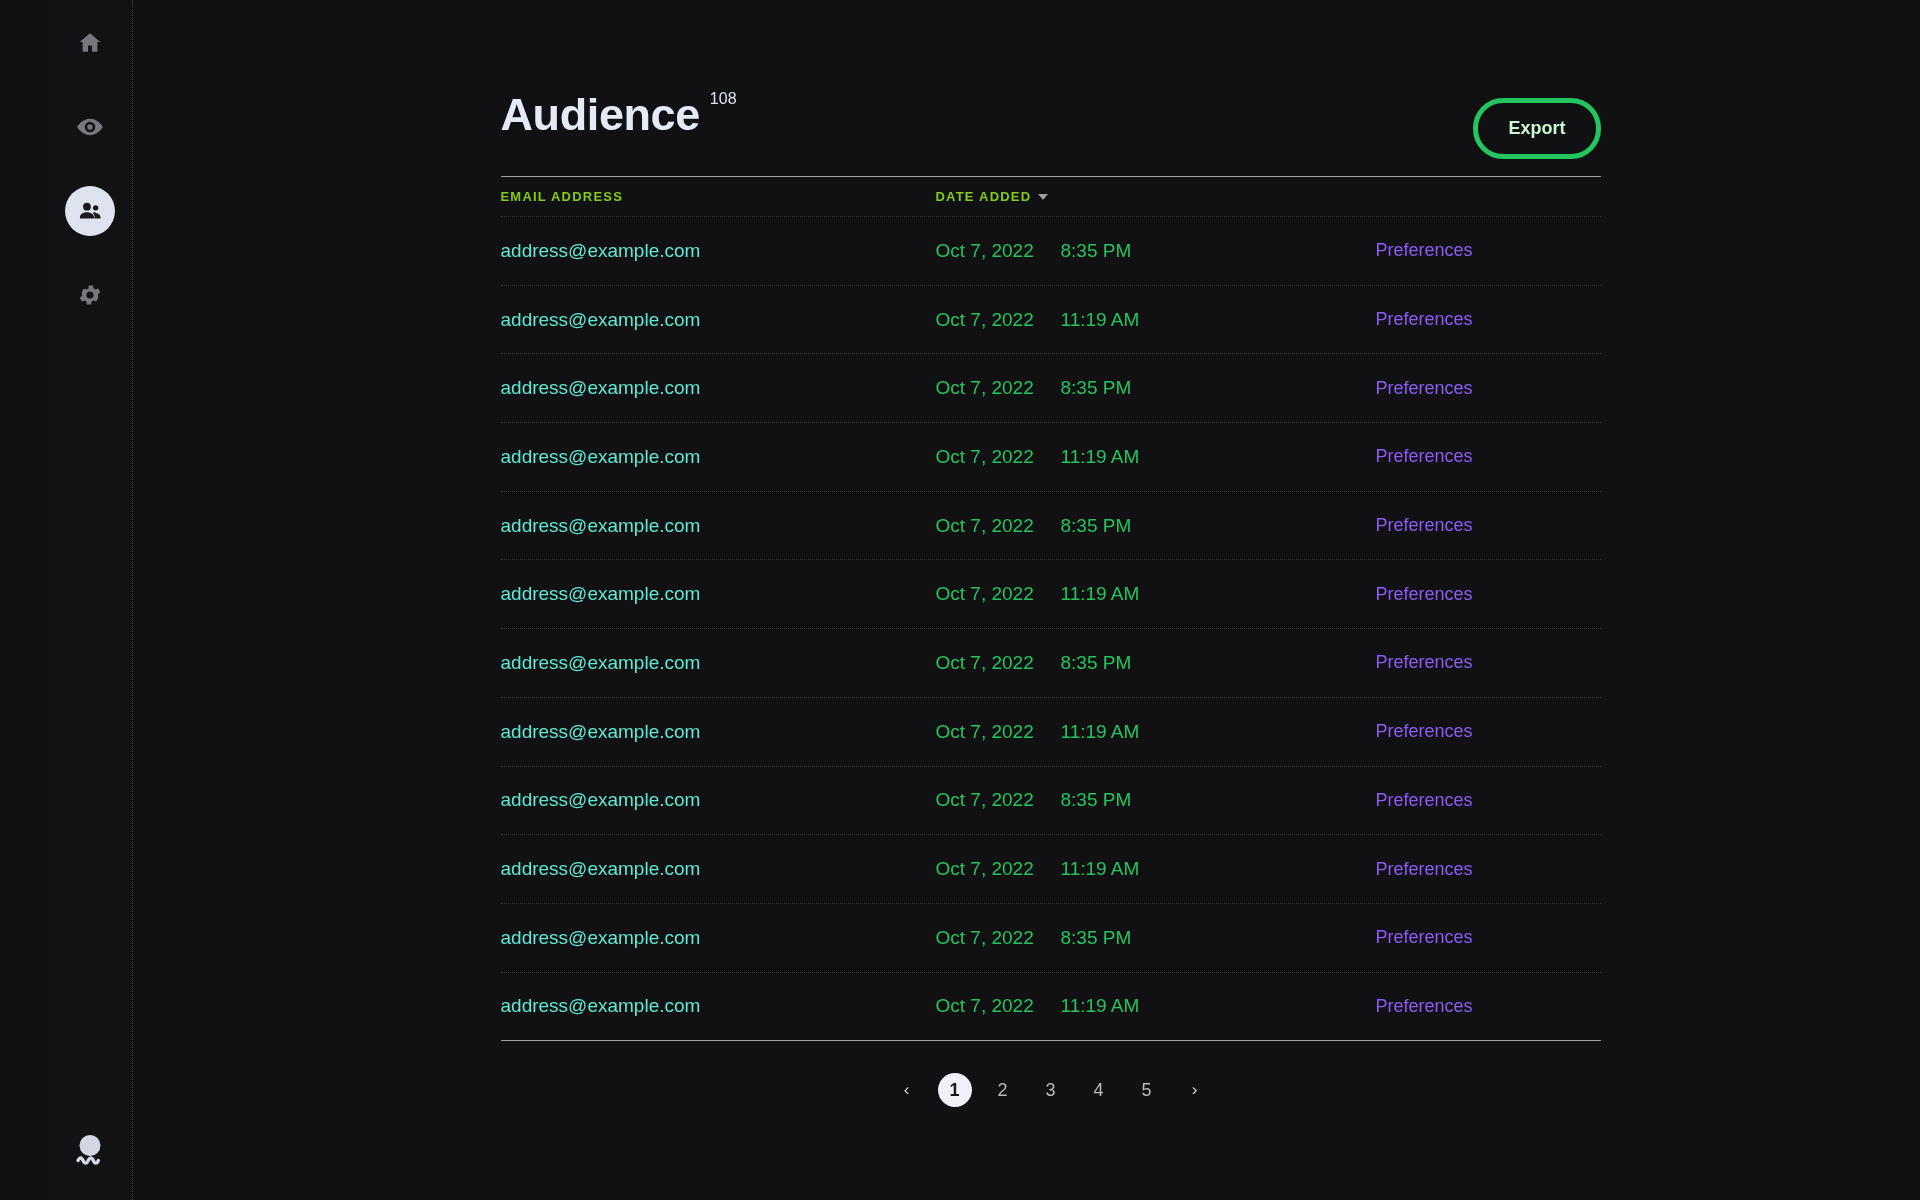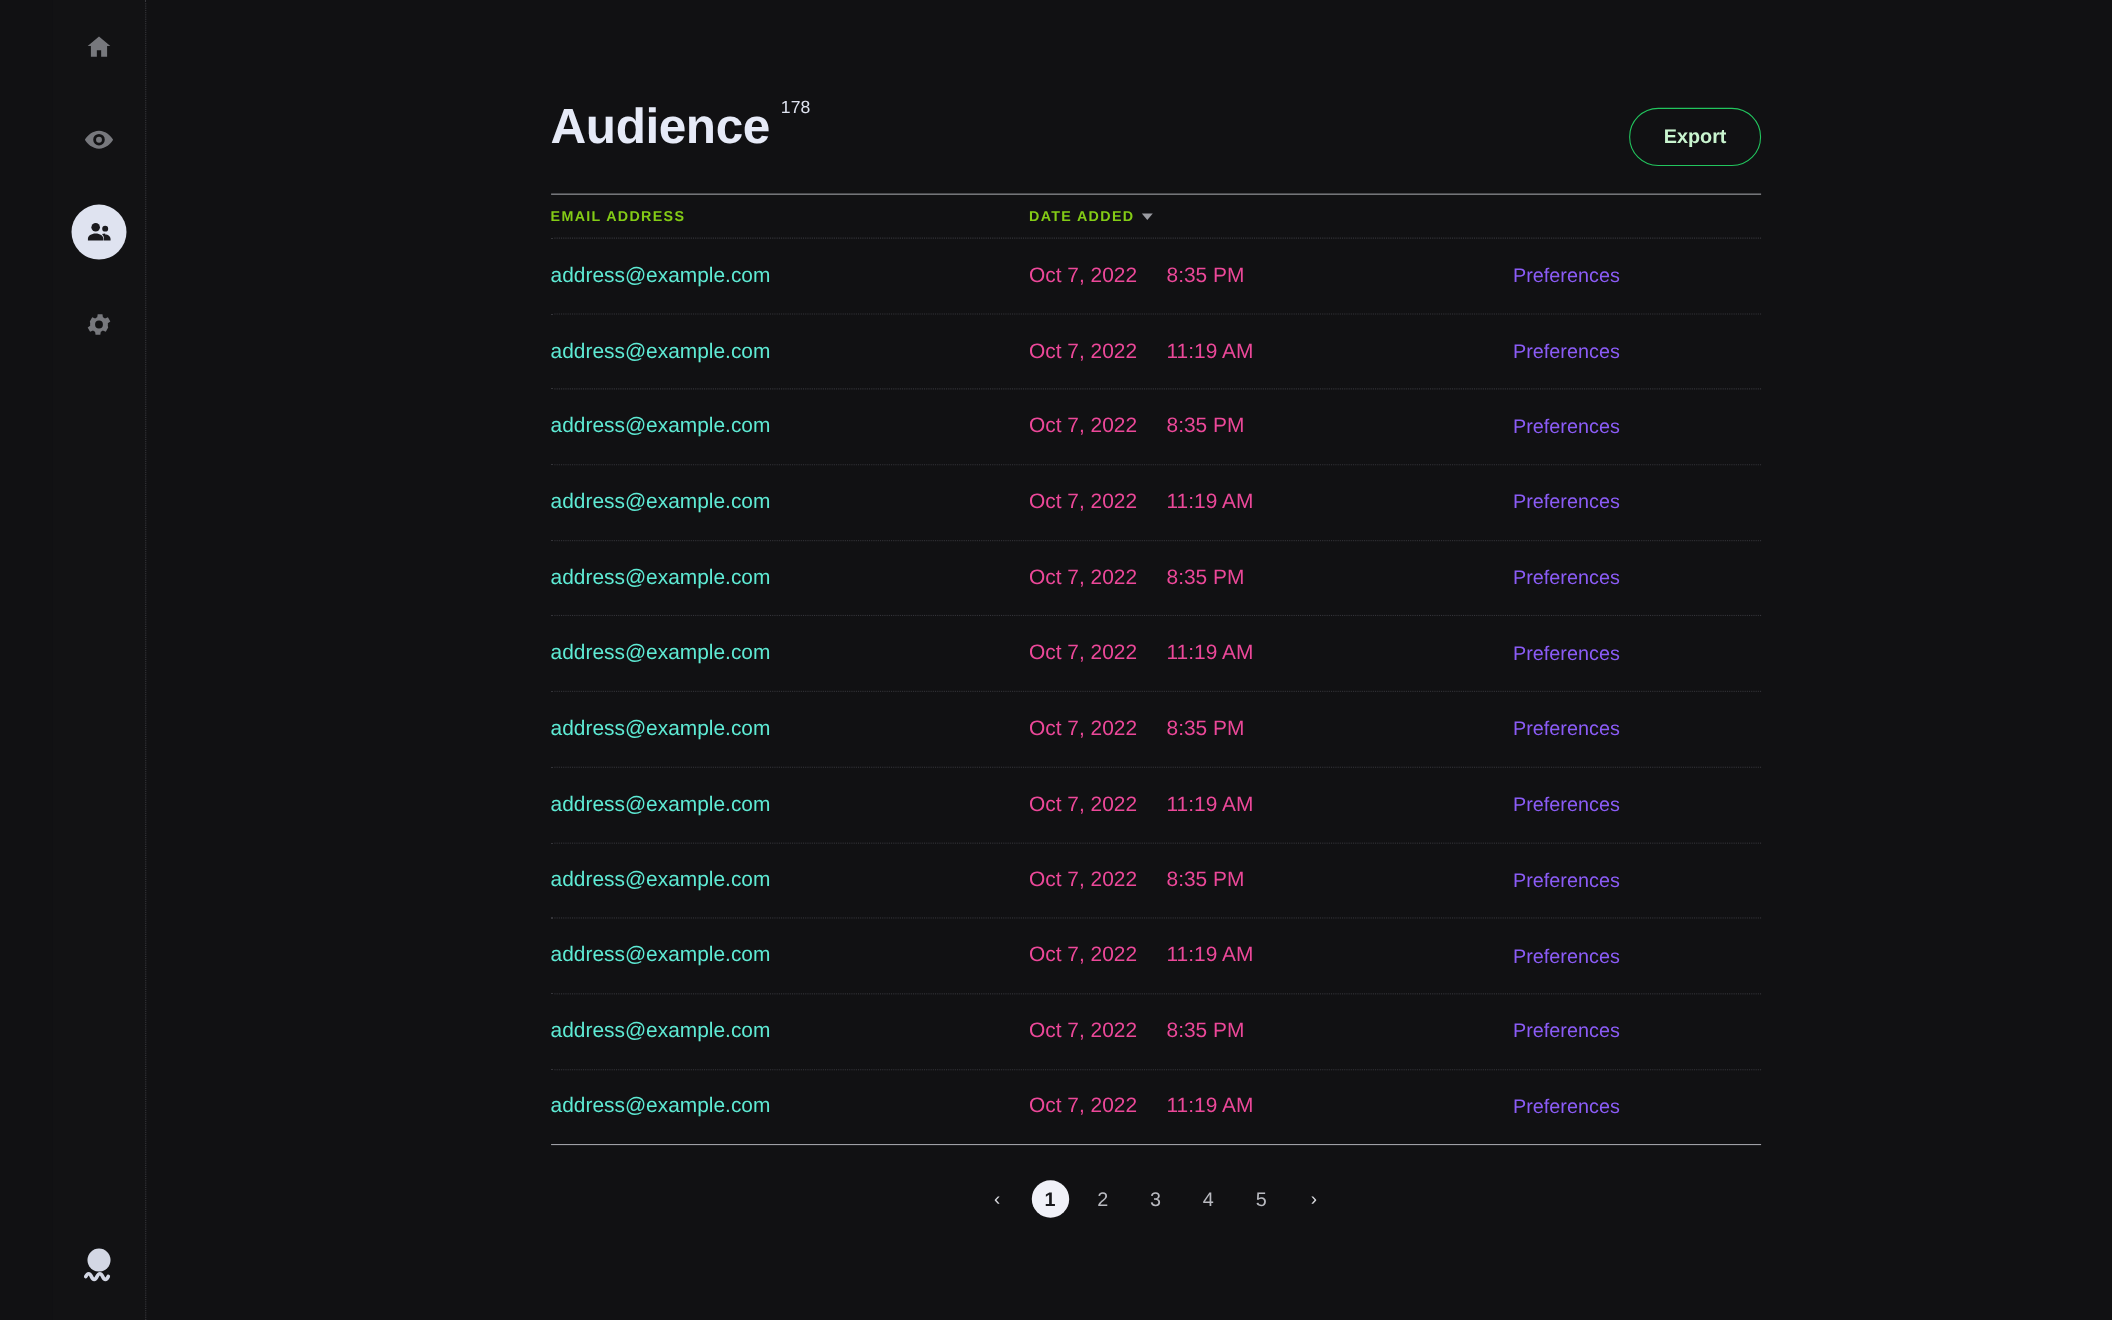--- a/index.html
+++ b/index.html
@@ -44,21 +44,21 @@
     font-size:45px; font-weight:bold; color:#e6eaf7;
     letter-spacing:-0.4px; line-height:1;
     margin-top:16px;
   }
   .title-count {
     font-size:16px; color:#dfe3f0; margin-left:10px; margin-top:14px; font-weight:normal;
   }
   .export-btn {
     margin-top:22px;
     background:transparent;
-    border:1px solid #22c55e;
+    border:5px solid #22c55e;
     color:#c9f5cf;
     font-size:18px;
     font-weight:bold;
     border-radius:30px;
     padding:15px 30px;
     cursor:pointer;
     font-family:"Liberation Sans", sans-serif;
   }
 
   
@@ -73,21 +73,21 @@
   .caret { display:inline-block; width:0;height:0;
     border-left:5px solid transparent; border-right:5px solid transparent;
     border-top:6px solid #9b9ca2; }
   .c-email { width:435px; }
   .c-date  { width:440px; }
   .c-act   { flex:1 1 auto; }
 
   .drow { height:68.7px; border-bottom:1px dotted #35353a; }
   .drow.last { border-bottom:1px solid #9fa0a6; }
   .cell-email { width:435px; font-size:19px; color:#5eead4; }
-  .cell-date  { width:440px; font-size:19px; color:#ec4899; display:flex; }
+  .cell-date  { width:440px; font-size:19px; color:#22c55e; display:flex; }
   .cell-date .dt { width:125px; }
   .cell-date .tm { }
   .cell-act { flex:1 1 auto; }
   .pref-link { font-size:18px; color:#8b5cf6; cursor:pointer; }
 
   
   .pager { display:flex; align-items:center; justify-content:center; gap:14px; margin-top:32px; }
   .pg {
     min-width:34px; height:34px; border-radius:50%;
     display:flex; align-items:center; justify-content:center;
@@ -152,21 +152,21 @@
       </span>
     </div>
   </div>
 
   <div class="main">
     <div class="content">
 
       <div class="page-head">
         <div class="title-wrap">
           <div class="page-title">Audience</div>
-          <div class="title-count">178</div>
+          <div class="title-count">108</div>
         </div>
         <button class="export-btn">Export</button>
       </div>
 
       <div class="table">
 
         <div class="row hrow">
           <div class="hcell c-email">
             <span>EMAIL ADDRESS</span>
           </div>

